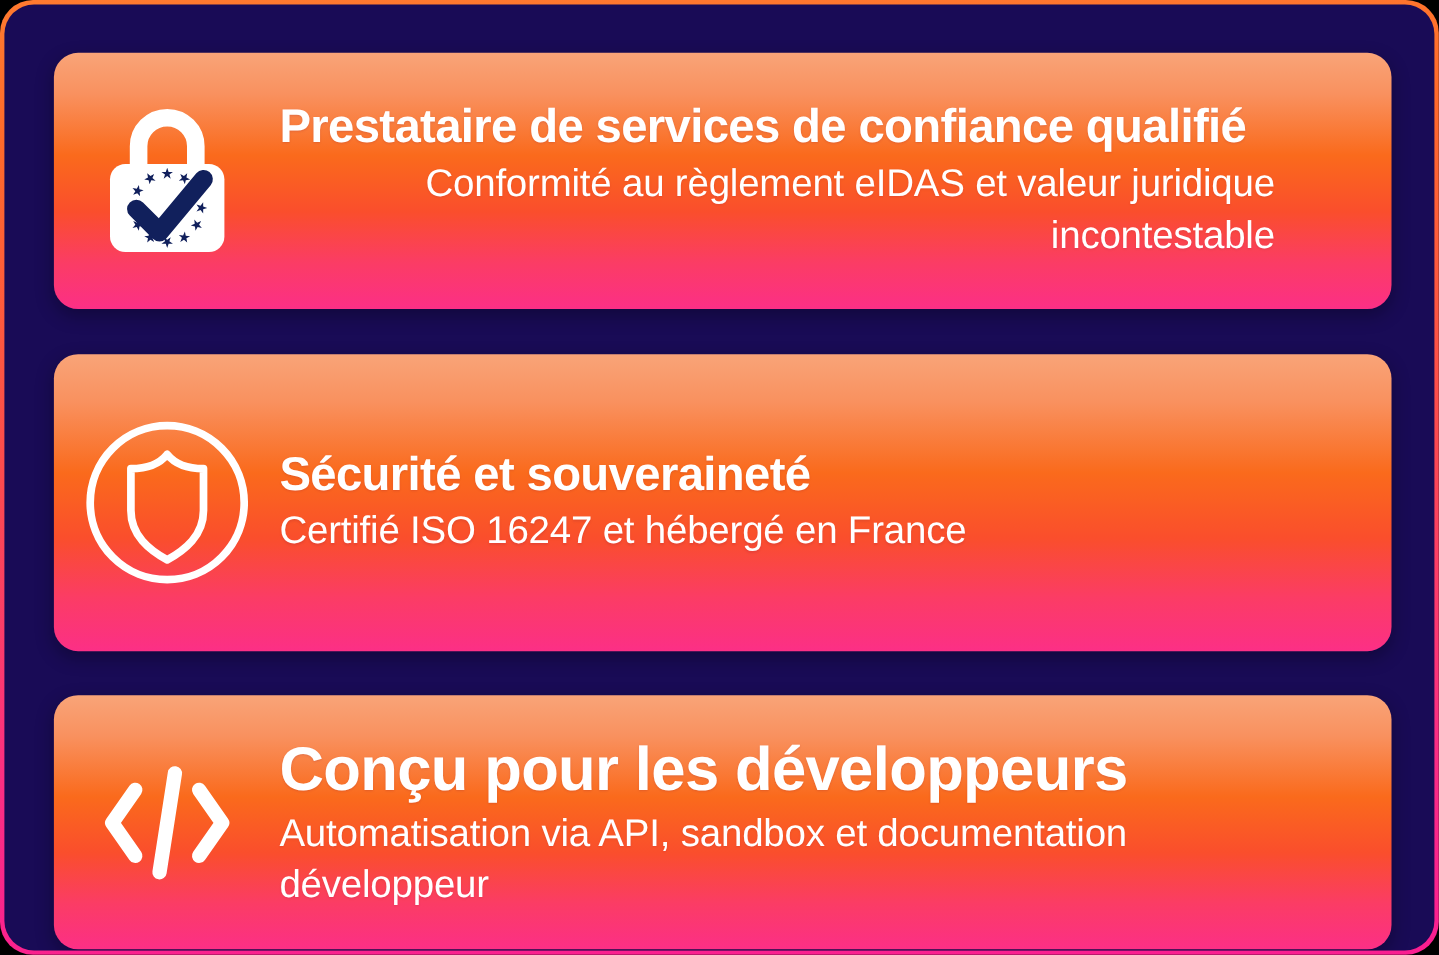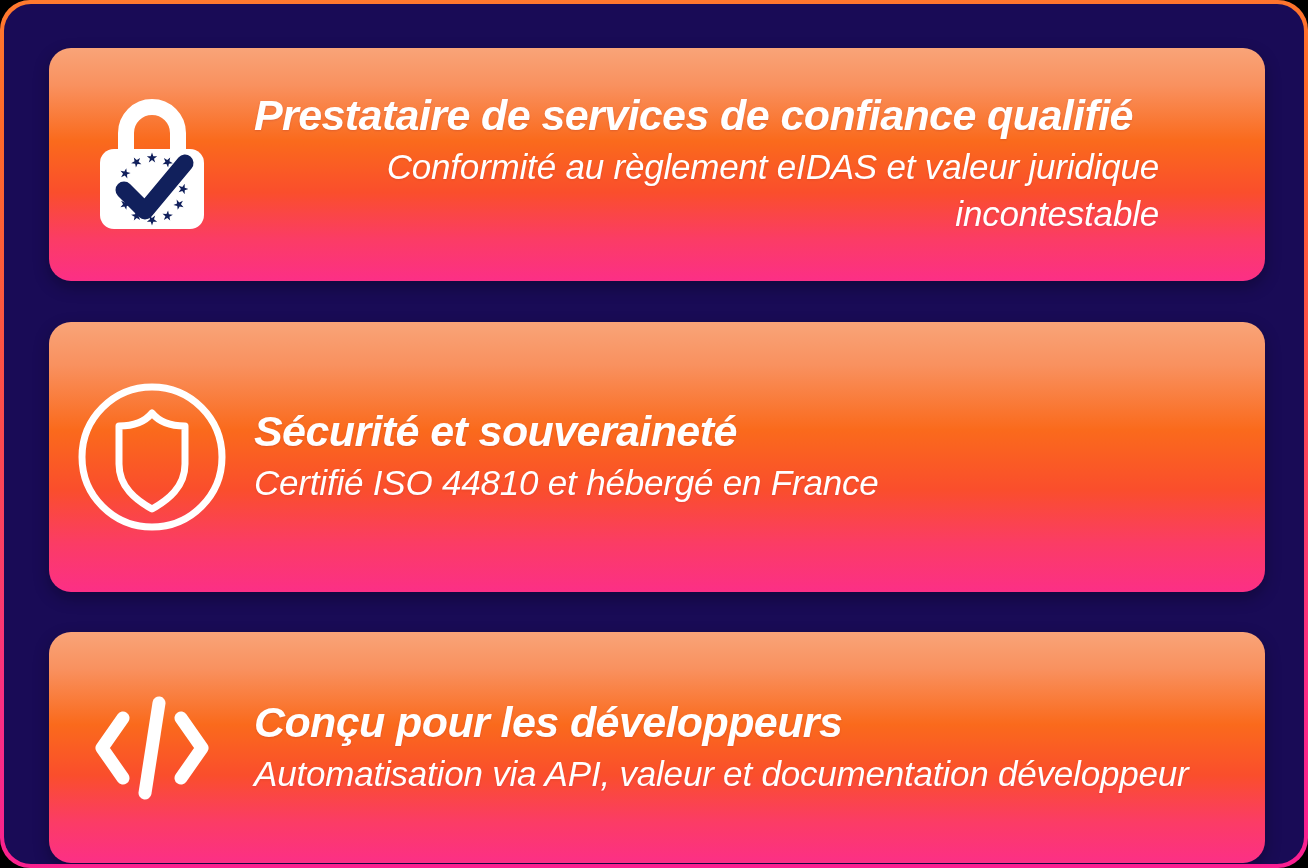--- a/index.html
+++ b/index.html
@@ -76,34 +76,33 @@
     display: flex;
     align-items: center;
     justify-content: center;
   }
   .card-icon svg { display: block; }
 
   .card-text {
     flex: 1 1 auto;
     padding-right: 60px;
     min-width: 0;
-    font-style: italic;
   }
 
   .card-title {
     color: #FFFFFF;
     font-weight: bold;
     letter-spacing: -0.6px;
     margin: 0 0 4px 0;
     line-height: 1.14;
     text-shadow: 0 1px 2px rgba(120,20,60,0.18);
   }
   .c1 .card-title { font-size: 43px; max-width: 880px; }
   .c2 .card-title { font-size: 43px; }
-  .c3 .card-title { font-size: 43px; }
+  .c3 .card-title { font-size: 56px; }
 
   .card-sub {
     color: #FFFFFF;
     font-weight: normal;
     font-size: 35px;
     line-height: 1.33;
     letter-spacing: -0.2px;
     margin: 0;
     text-shadow: 0 1px 2px rgba(120,20,60,0.15);
   }
@@ -188,37 +187,37 @@
                        L 45 85
                        C 45 108 62 121 78 130
                        C 94 121 111 108 111 85
                        L 111 47
                        C 98 47 86 44 78 34 Z" fill="none" stroke="#FFFFFF" stroke-width="7" stroke-linejoin="round" stroke-linecap="round"></path>
             </svg>
           </span>
         </div>
         <div class="card-text">
           <h2 class="card-title">Sécurité et souveraineté</h2>
-          <p class="card-sub">Certifié ISO 44810 et hébergé en France</p>
+          <p class="card-sub">Certifié ISO 16247 et hébergé en France</p>
         </div>
       </div>
 
       <div class="card c3">
         <div class="card-icon">
           <span>
             <svg width="124" height="116" viewBox="0 0 124 116" aria-hidden="true">
               <g fill="none" stroke="#FFFFFF" stroke-width="13" stroke-linecap="round" stroke-linejoin="round">
                 <path d="M33 28 L12 58 L33 88"></path>
                 <path d="M91 28 L112 58 L91 88"></path>
                 <path d="M69 13 L55 103"></path>
               </g>
             </svg>
           </span>
         </div>
         <div class="card-text">
           <h2 class="card-title">Conçu pour les développeurs</h2>
-          <p class="card-sub">Automatisation via API, valeur et documentation développeur</p>
+          <p class="card-sub">Automatisation via API, sandbox et documentation développeur</p>
         </div>
       </div>
 
     </div>
   </div>
 </div>
 
 </body></html>

